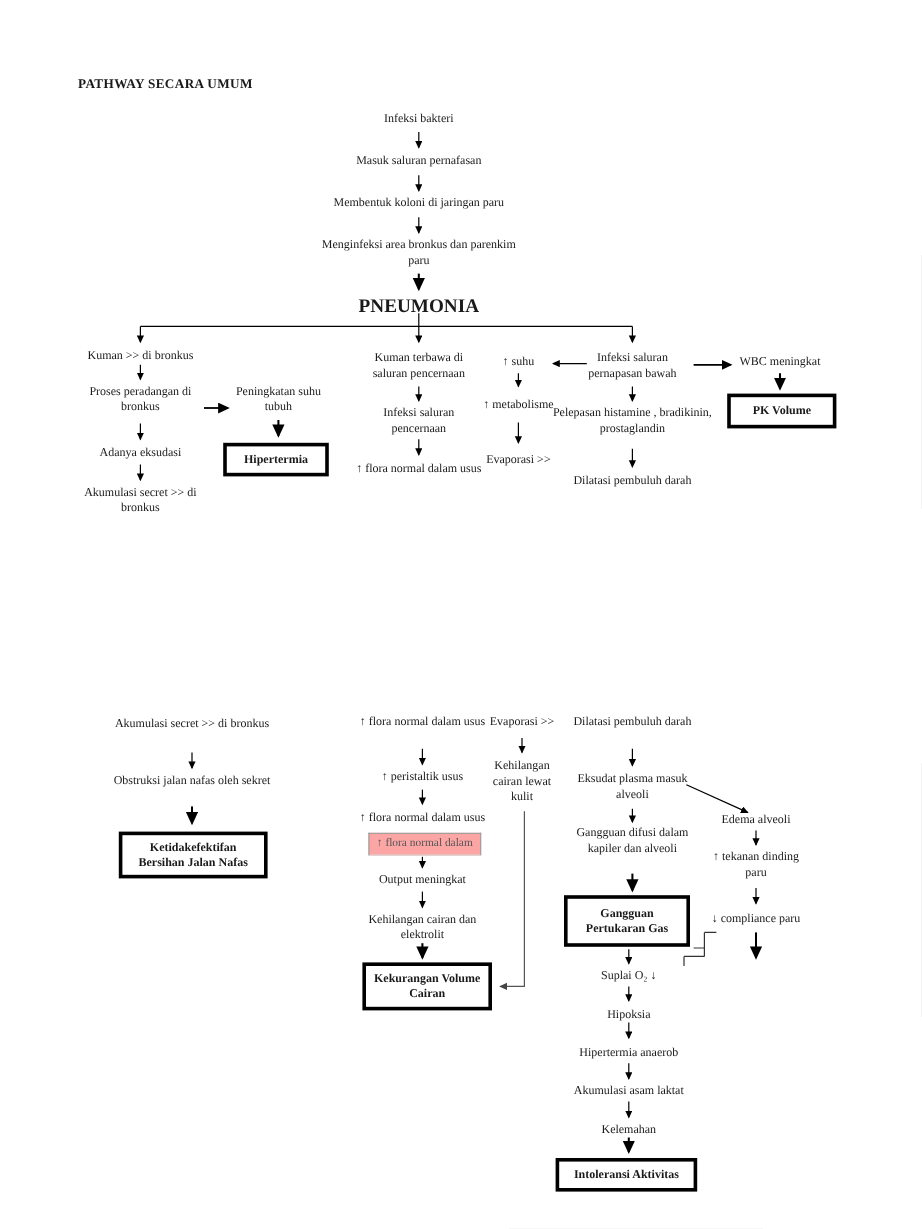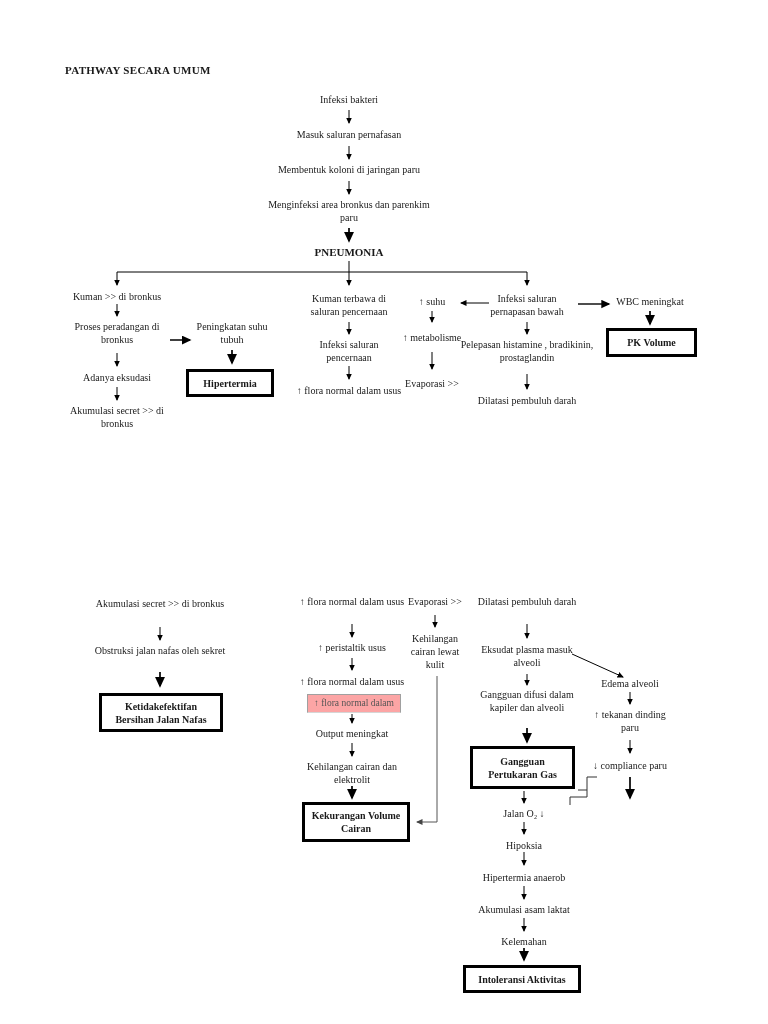--- a/index.html
+++ b/index.html
@@ -3,21 +3,21 @@
 <meta charset="utf-8">
 <style>
   html,body{margin:0;padding:0;background:#e9e9e9;}
   #page{position:relative;width:768px;height:1024px;background:#ffffff;margin:0 auto;
         font-family:"Liberation Serif","DejaVu Serif",serif;color:#1a1a1a;overflow:hidden;}
   #arrows{position:absolute;left:0;top:0;width:768px;height:1024px;pointer-events:none;}
   .t{position:absolute;font-weight:bold;font-size:11px;letter-spacing:.3px;}
   .n{position:absolute;transform:translateX(-50%);text-align:center;font-size:10px;
      line-height:1.32;white-space:nowrap;}
   .w{white-space:normal;}
-  .bold{font-weight:bold;font-size:11px;}
+  .bold{font-weight:bold;font-size:16px;}
   .b{position:absolute;border:3px solid #000;background:#fff;display:flex;align-items:center;
      justify-content:center;text-align:center;font-weight:bold;font-size:10px;line-height:1.3;
      padding:2px 4px;box-sizing:border-box;}
   .g{position:absolute;border:1px solid #a0a0a0;border-bottom-color:#d6d6d6;background:#fca5a5;
      color:#555;font-size:9.5px;text-align:center;line-height:17px;box-sizing:border-box;}
 </style>
 </head>
 <body>
 
 <div id="page">
@@ -135,21 +135,21 @@
   <div class="n w" style="left:352px;top:760px;width:115px;">Kehilangan cairan dan elektrolit</div>
   <div class="b" style="left:302px;top:802px;width:108px;height:40px;">Kekurangan Volume Cairan</div>
 
   <div class="n" style="left:435px;top:595px;">Evaporasi &gt;&gt;</div>
   <div class="n w" style="left:435px;top:632px;width:62px;font-family:Liberation Serif, serif;">Kehilangan cairan lewat kulit</div>
 
   <div class="n" style="left:527px;top:595px;">Dilatasi pembuluh darah</div>
   <div class="n w" style="left:527px;top:643px;width:115px;">Eksudat plasma masuk alveoli</div>
   <div class="n w" style="left:527px;top:688px;width:120px;">Gangguan difusi dalam kapiler dan alveoli</div>
   <div class="b" style="left:470px;top:746px;width:105px;height:43px;">Gangguan Pertukaran Gas</div>
-  <div class="n" style="left:524px;top:807px;">Jalan O₂ ↓</div>
+  <div class="n" style="left:524px;top:807px;">Suplai O₂ ↓</div>
   <div class="n" style="left:524px;top:839px;">Hipoksia</div>
   <div class="n" style="left:524px;top:871px;">Hipertermia anaerob</div>
   <div class="n" style="left:524px;top:903px;">Akumulasi asam laktat</div>
   <div class="n" style="left:524px;top:935px;">Kelemahan</div>
   <div class="b" style="left:463px;top:965px;width:118px;height:28px;">Intoleransi Aktivitas</div>
 
   <div class="n" style="left:630px;top:677px;">Edema alveoli</div>
   <div class="n w" style="left:630px;top:708px;width:85px;">↑ tekanan dinding paru</div>
   <div class="n" style="left:630px;top:759px;">↓ compliance paru</div>
 

